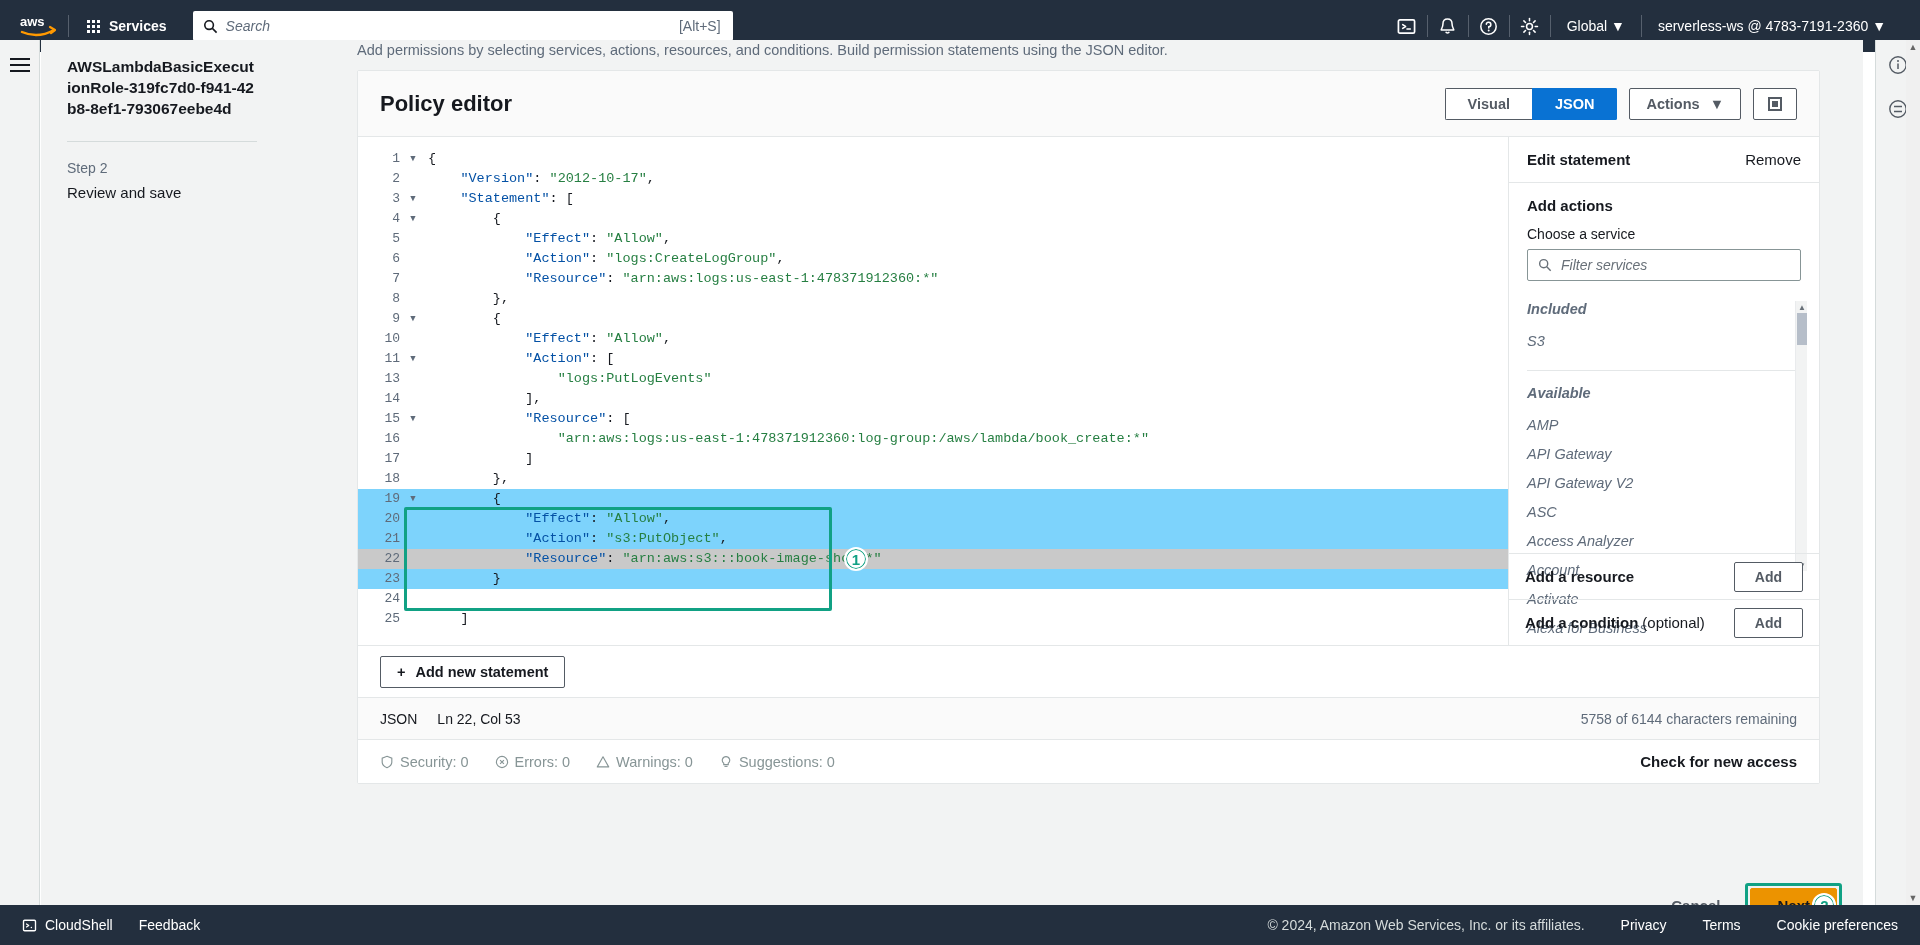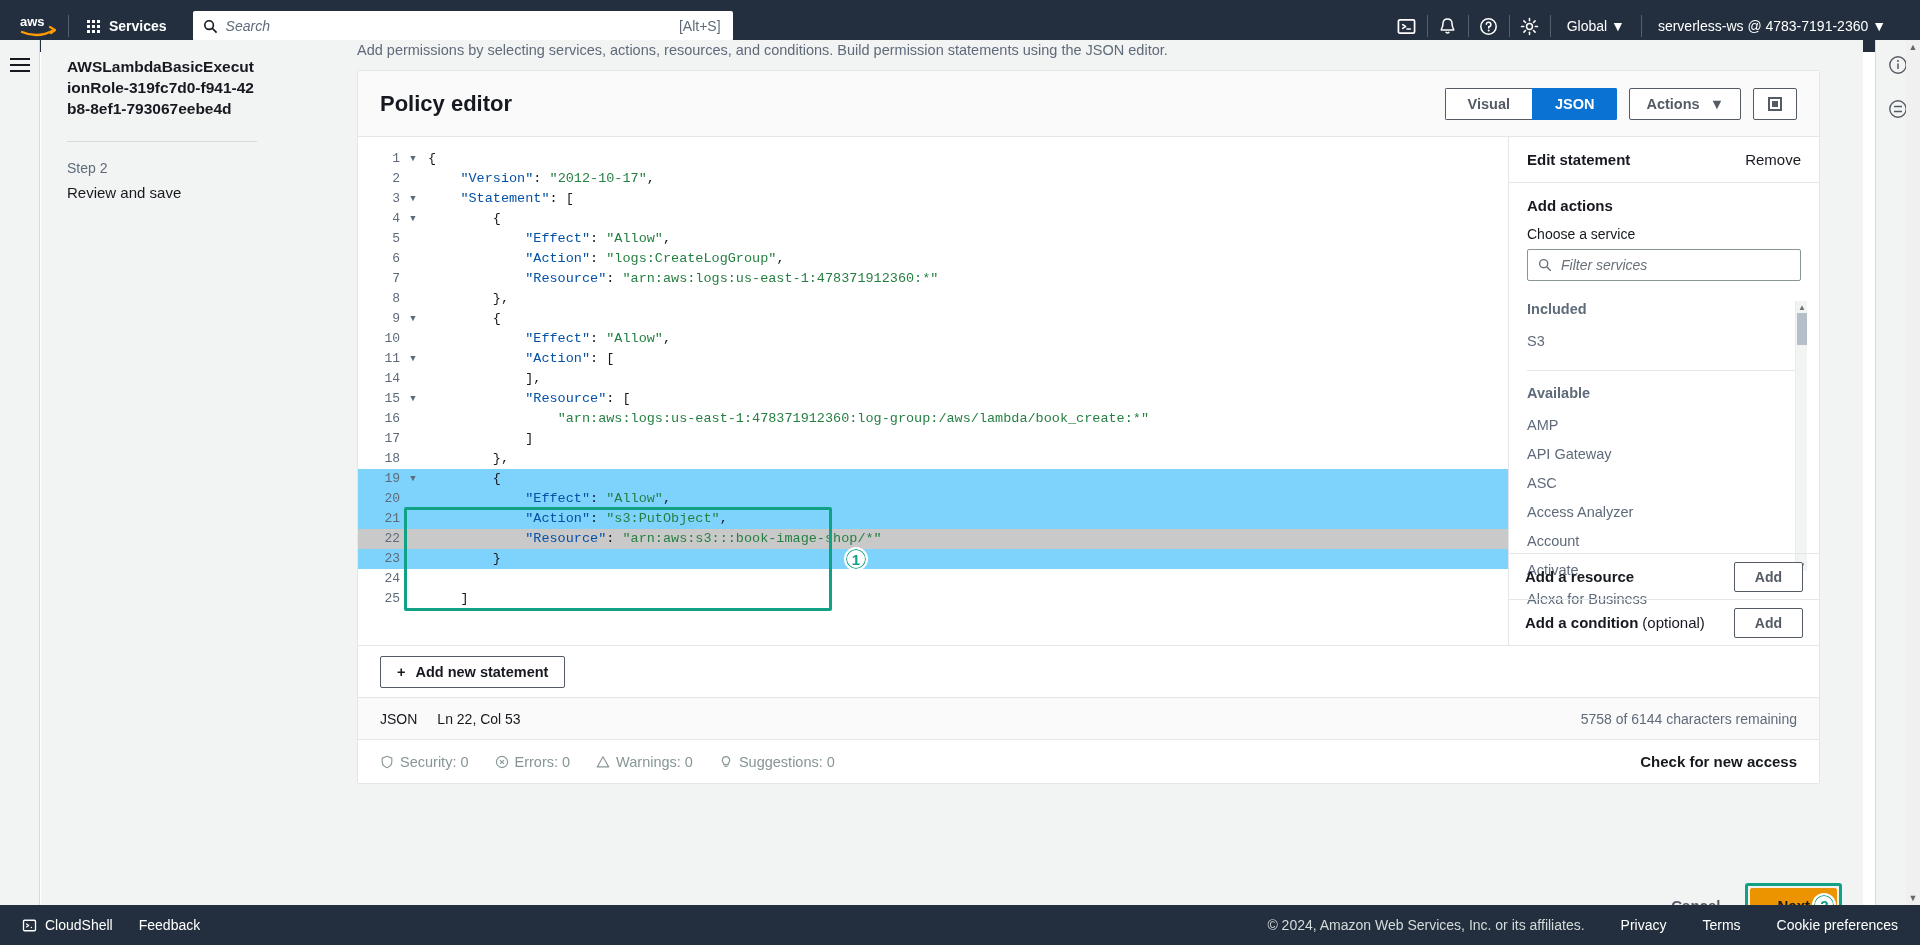--- a/index.html
+++ b/index.html
@@ -145,21 +145,21 @@
   .sp-title { font-size: 15px; font-weight: bold; color: #16191f; }
   .sp-remove { margin-left: auto; font-size: 15px; color: #16191f; cursor: pointer; }
   .sp-body { padding: 14px 18px 0 18px; }
   .sp-sec-title { font-size: 15px; font-weight: bold; color: #16191f; margin-bottom: 12px; }
   .sp-label { font-size: 14px; color: #16191f; margin-bottom: 7px; }
   .filter {
     height: 32px; border: 1px solid #879596; border-radius: 2px;
     display: flex; align-items: center; padding: 0 10px; gap: 9px;
   }
   .filter .ph { color: #687078; font-style: italic; font-size: 14px; }
-  .svc-list { margin-top: 20px; position: relative; height: 270px; }
+  .svc-list { margin-top: 20px; position: relative; height: 270px; font-style: italic; }
   .svc-group { font-size: 14.5px; font-weight: bold; color: #5f6b7a; margin-bottom: 10px;}
   .svc-item { font-size: 14.5px; color: #5f6b7a; height: 29px; line-height: 29px; cursor: pointer; }
   .svc-rule { height:1px; background:#e4e7e8; margin: 14px 0; }
   .vscroll {
     position: absolute; right: -6px; top: 0; width: 12px; height: 270px;
     background: #f2f3f3; border-left: 1px solid #e9ebed;
   }
   .vscroll .arrow { width:12px;height:12px;display:flex;align-items:center;justify-content:center;font-size:8px;color:#687078;}
   .vthumb { position:absolute; top:12px; left:1px; width:10px; height:32px; background:#b6bec9; }
 
@@ -375,20 +375,21 @@
             <div class="cline"><span class="gut">2</span><span class="fold"></span><span class="ctext">    <span class="k">"Version"</span><span class="p">: </span><span class="s">"2012-10-17"</span><span class="p">,</span></span></div>
             <div class="cline"><span class="gut">3</span><span class="fold">▼</span><span class="ctext">    <span class="k">"Statement"</span><span class="p">: [</span></span></div>
             <div class="cline"><span class="gut">4</span><span class="fold">▼</span><span class="ctext">        <span class="p">{</span></span></div>
             <div class="cline"><span class="gut">5</span><span class="fold"></span><span class="ctext">            <span class="k">"Effect"</span><span class="p">: </span><span class="s">"Allow"</span><span class="p">,</span></span></div>
             <div class="cline"><span class="gut">6</span><span class="fold"></span><span class="ctext">            <span class="k">"Action"</span><span class="p">: </span><span class="s">"logs:CreateLogGroup"</span><span class="p">,</span></span></div>
             <div class="cline"><span class="gut">7</span><span class="fold"></span><span class="ctext">            <span class="k">"Resource"</span><span class="p">: </span><span class="s">"arn:aws:logs:us-east-1:478371912360:*"</span></span></div>
             <div class="cline"><span class="gut">8</span><span class="fold"></span><span class="ctext">        <span class="p">},</span></span></div>
             <div class="cline"><span class="gut">9</span><span class="fold">▼</span><span class="ctext">        <span class="p">{</span></span></div>
             <div class="cline"><span class="gut">10</span><span class="fold"></span><span class="ctext">            <span class="k">"Effect"</span><span class="p">: </span><span class="s">"Allow"</span><span class="p">,</span></span></div>
             <div class="cline"><span class="gut">11</span><span class="fold">▼</span><span class="ctext">            <span class="k">"Action"</span><span class="p">: [</span></span></div>
+            <div class="cline"><span class="gut">13</span><span class="fold"></span><span class="ctext">                <span class="s">"logs:PutLogEvents"</span></span></div>
             <div class="cline"><span class="gut">14</span><span class="fold"></span><span class="ctext">            <span class="p">],</span></span></div>
             <div class="cline"><span class="gut">15</span><span class="fold">▼</span><span class="ctext">            <span class="k">"Resource"</span><span class="p">: [</span></span></div>
             <div class="cline"><span class="gut">16</span><span class="fold"></span><span class="ctext">                <span class="s">"arn:aws:logs:us-east-1:478371912360:log-group:/aws/lambda/book_create:*"</span></span></div>
             <div class="cline"><span class="gut">17</span><span class="fold"></span><span class="ctext">            <span class="p">]</span></span></div>
             <div class="cline"><span class="gut">18</span><span class="fold"></span><span class="ctext">        <span class="p">},</span></span></div>
             <div class="cline sel"><span class="gut">19</span><span class="fold">▼</span><span class="ctext">        <span class="p">{</span></span></div>
             <div class="cline sel"><span class="gut">20</span><span class="fold"></span><span class="ctext">            <span class="k">"Effect"</span><span class="p">: </span><span class="s">"Allow"</span><span class="p">,</span></span></div>
             <div class="cline sel"><span class="gut">21</span><span class="fold"></span><span class="ctext">            <span class="k">"Action"</span><span class="p">: </span><span class="s">"s3:PutObject"</span><span class="p">,</span></span></div>
             <div class="cline sel cursorline"><span class="gut">22</span><span class="fold"></span><span class="ctext">            <span class="k">"Resource"</span><span class="p">: </span><span class="s">"arn:aws:s3:::book-image-shop/*"</span></span></div>
             <div class="cline sel"><span class="gut">23</span><span class="fold"></span><span class="ctext">        <span class="p">}</span></span></div>
@@ -418,20 +419,21 @@
           <div class="svc-list">
             <div class="svc-group">Included</div>
             <div id="included-items">
                 <div class="svc-item">S3</div>
               </div>
             <div class="svc-rule"></div>
             <div class="svc-group">Available</div>
             <div id="available-items">
                 <div class="svc-item">AMP</div>
                 <div class="svc-item">API Gateway</div>
+                <div class="svc-item">API Gateway V2</div>
                 <div class="svc-item">ASC</div>
                 <div class="svc-item">Access Analyzer</div>
                 <div class="svc-item">Account</div>
                 <div class="svc-item">Activate</div>
                 <div class="svc-item">Alexa for Business</div>
               </div>
             <div class="vscroll">
               <div class="arrow">▲</div>
               <div class="vthumb"></div>
               <div class="arrow" style="position:absolute;bottom:0;">▼</div>

